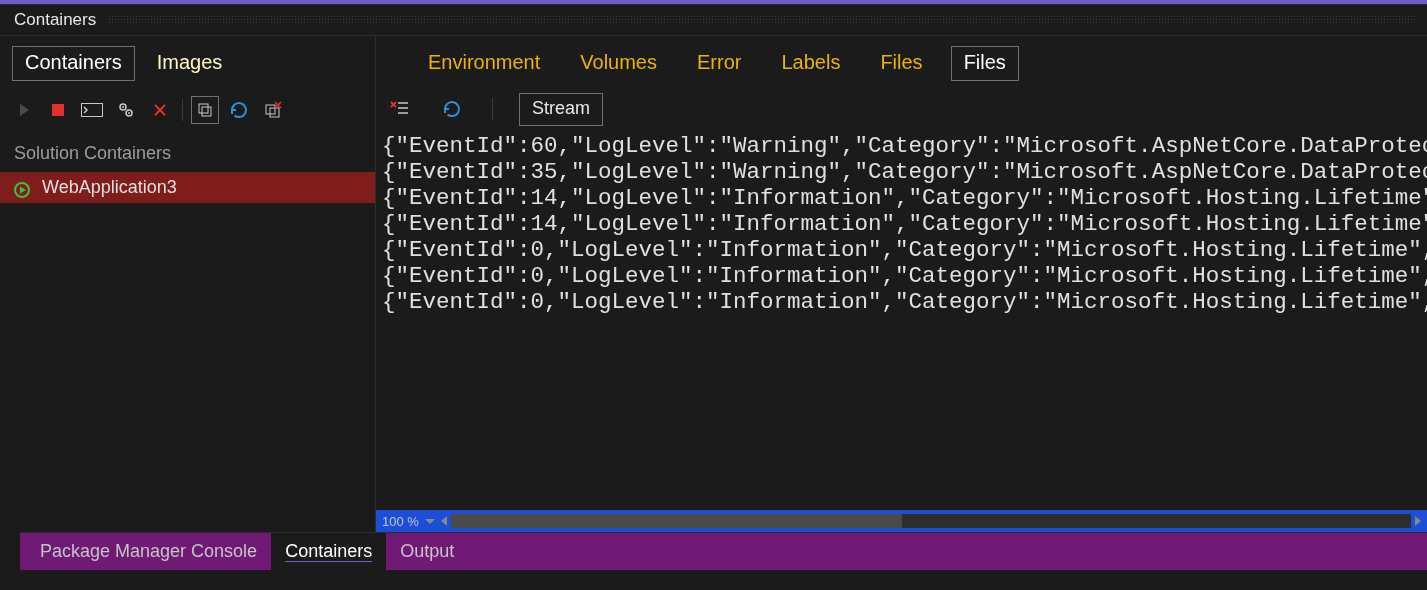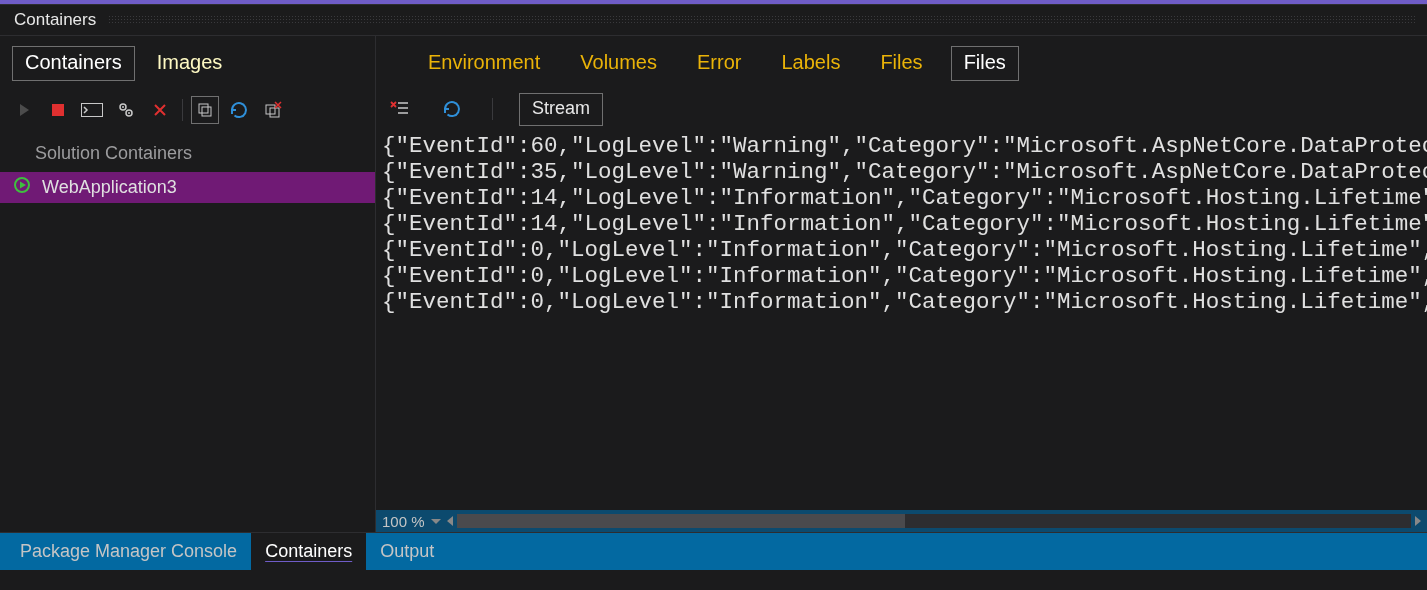--- a/index.html
+++ b/index.html
@@ -86,29 +86,28 @@
   .tb-sep {
     width: 1px; height: 22px;
     background: #3a3a3d;
     margin: 0 2px;
   }
 
   .section-label {
     font-size: 18px;
     color: #9c9c9e;
     padding: 12px 14px 8px;
-    margin-left: 21px;
   }
   .container-list { flex: 1; }
   .container-item {
     display: flex;
-    align-items: flex-start;
+    align-items: flex-end;
     gap: 12px;
     padding: 5px 14px;
-    background: #701a75;
+    background: #7f1d1d;
     cursor: pointer;
   }
   .container-item .status-icon svg { display:block; }
   .container-item .name {
     font-size: 18px;
     color: #e0e0e0;
   }
 
   
   .right-panel {
@@ -158,24 +157,24 @@
     line-height: 26px;
     color: #e0e0e0;
     white-space: pre;
   }
   .log-line { overflow: hidden; }
 
   .zoom-bar {
     display: flex;
     align-items: center;
     height: 22px;
-    background: #0c4a6e;
+    background: #1d4ed8;
     padding: 0 6px;
     gap: 6px;
-    font-size: 15px;
+    font-size: 13px;
     color: #c5c5c5;
   }
   .zoom-drop {
     display: flex; align-items: center; gap: 6px;
     cursor: pointer;
   }
   .zoom-drop .caret {
     width: 0; height: 0;
     border-left: 5px solid transparent;
     border-right: 5px solid transparent;
@@ -200,23 +199,24 @@
   .hscroll-thumb {
     position: absolute; left: 0; top: 0; height: 100%;
     width: 47%; background: #4a4a4d;
   }
 
   
   .bottom-tabs {
     height: 38px;
     display: flex;
     align-items: stretch;
-    background: #0369a1;
+    background: #701a75;
     border-top: 1px solid #2d2d30;
     padding-left: 6px;
+    margin-left: 20px;
   }
   .bottom-tab {
     display: flex;
     align-items: center;
     padding: 0 14px;
     font-size: 18px;
     color: #c5c5c5;
     cursor: pointer;
   }
   .bottom-tab.active {

